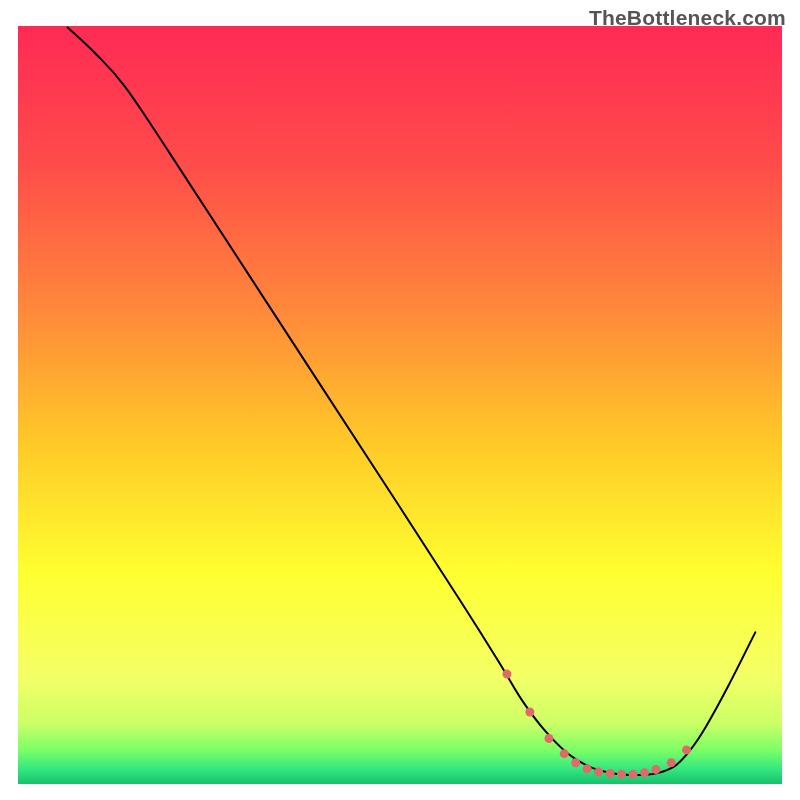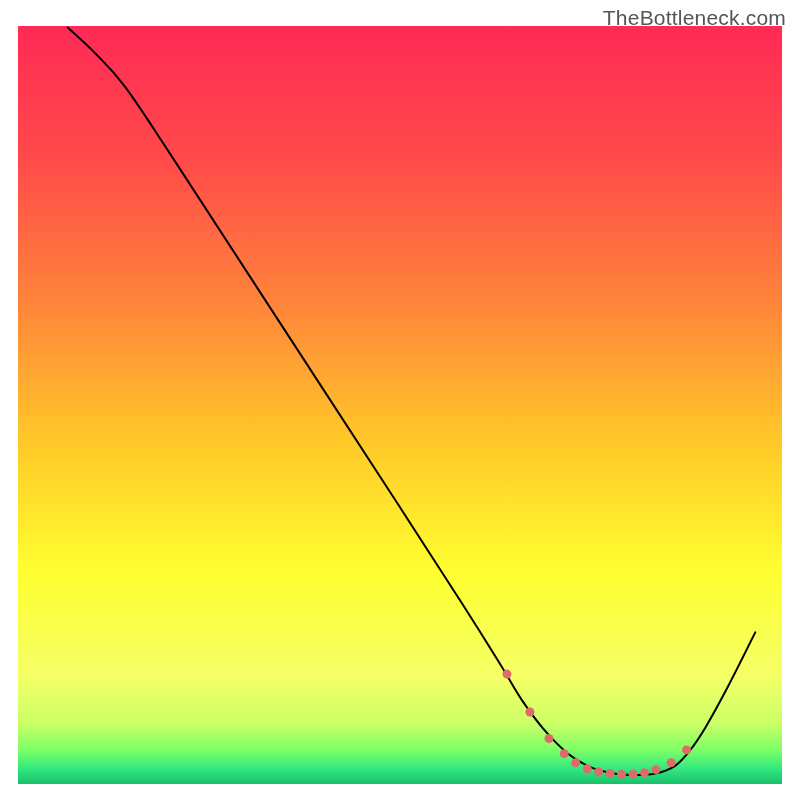--- a/index.html
+++ b/index.html
@@ -14,21 +14,21 @@
   .chart-wrap {
     position: relative;
     width: 800px;
     height: 800px;
   }
   .watermark {
     position: absolute;
     top: 6px;
     right: 14px;
     font-size: 21px;
-    font-weight: 400;
+    font-weight: 700;
     color: #555;
     letter-spacing: 0.2px;
     z-index: 10;
     user-select: none;
   }
   svg {
     display: block;
   }
 </style>
 </head>

